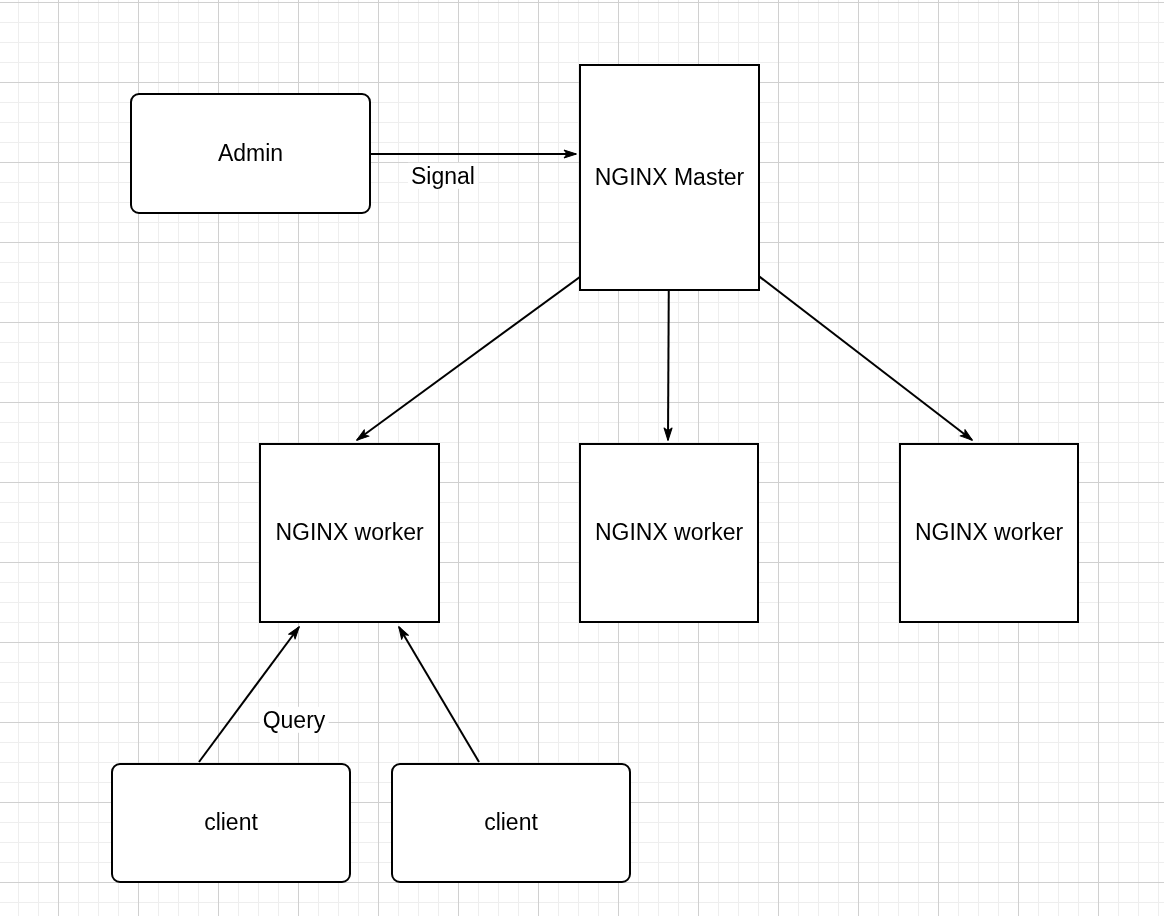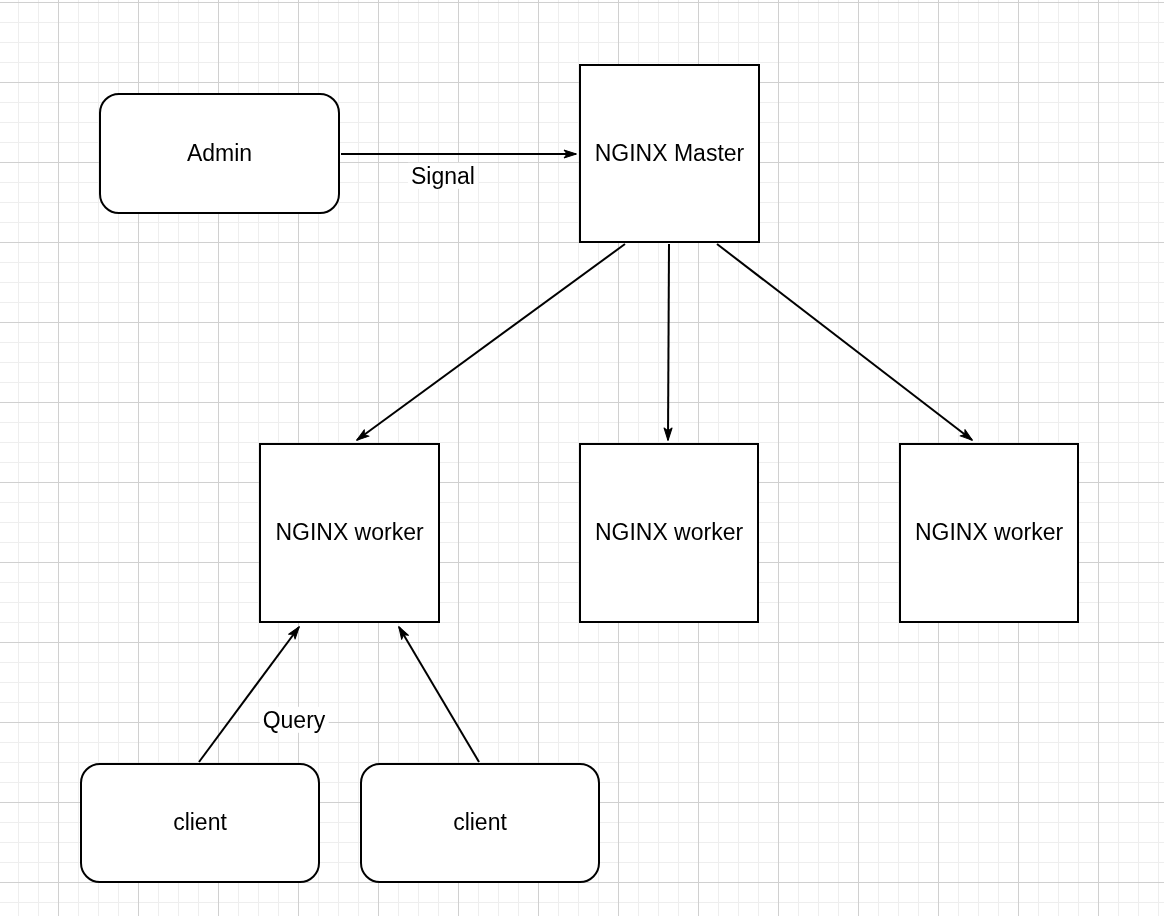--- a/index.html
+++ b/index.html
@@ -29,21 +29,21 @@
   .node {
     position: absolute;
     box-sizing: border-box;
     background: #ffffff;
     border: 2px solid #000000;
     display: flex; align-items: center; justify-content: center;
     text-align: center;
     font-size: 23px; line-height: 1.2;
     cursor: default;
   }
-  .node.rounded { border-radius: 20px; }
+  .node.rounded { border-radius: 9px; margin-left: 31px; }
   .edge-label {
     position: absolute;
     transform: translate(-50%, -50%);
     font-size: 23px; line-height: 1.15;
     background: #ffffff;
     padding: 0 3px;
     white-space: nowrap;
   }
 </style>
 </head>
@@ -62,21 +62,21 @@
     <path d="M669,244 L668,440" stroke="#000000" stroke-width="2" fill="none" marker-end="url(#arrowhead)"></path>
     <path d="M717,244 L972,440" stroke="#000000" stroke-width="2" fill="none" marker-end="url(#arrowhead)"></path>
     <path d="M199,762 L299,627" stroke="#000000" stroke-width="2" fill="none" marker-end="url(#arrowhead)"></path>
     <path d="M479,762 L399,627" stroke="#000000" stroke-width="2" fill="none" marker-end="url(#arrowhead)"></path>
   </svg>
 
   <div class="node rounded" style="left:99px; top:93px; width:241px; height:121px;">
     <span>Admin</span>
   </div>
 
-  <div class="node" style="left:579px; top:64px; width:181px; height:179px;">
+  <div class="node" style="left:579px; top:64px; width:181px; height:227px;">
     <span>NGINX Master</span>
   </div>
 
   <div class="node" style="left:259px; top:443px; width:181px; height:180px;">
     <span>NGINX worker</span>
   </div>
 
   <div class="node" style="left:579px; top:443px; width:180px; height:180px;">
     <span>NGINX worker</span>
   </div>

